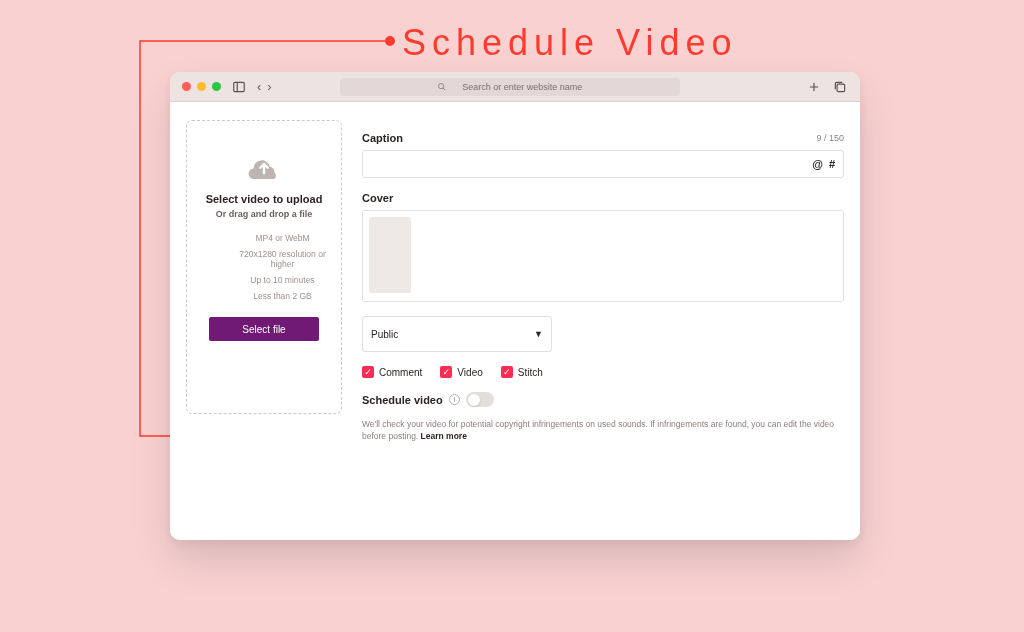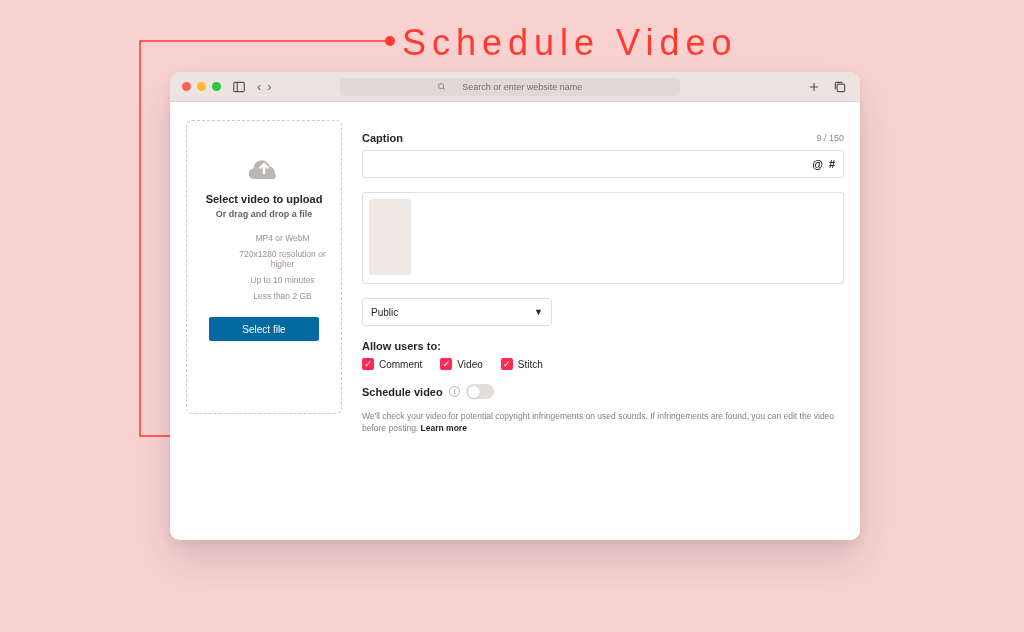--- a/index.html
+++ b/index.html
@@ -99,21 +99,21 @@
     color: #bdb5b1;
     margin-bottom: 12px;
   }
   .upload-title { font-size: 11px; font-weight: 700; color: #2b2422; margin-bottom: 4px; }
   .upload-sub { font-size: 9px; color: #6b615e; margin-bottom: 14px; font-weight: bold; }
   .upload-spec { font-size: 8.5px; color: #9c928e; margin-bottom: 6px; padding-left: 37px; }
   .select-file-btn {
     margin-top: 10px;
     width: 110px;
     height: 24px;
-    background: #0369a1;
+    background: #701a75;
     color: #fff;
     border: none;
     border-radius: 2px;
     font-size: 10px;
     font-weight: 500;
     cursor: pointer;
   }
   .form { flex: 1; font-size: 11px; color: #2b2422; margin-top: 12px; }
   .row-label { font-weight: 600; font-size: 11px; margin-bottom: 6px; display:flex; justify-content:space-between; align-items:center;}
   .counter { font-size: 9px; color: #888; font-weight:400;}
@@ -137,21 +137,21 @@
     padding: 6px;
     margin-bottom: 14px;
   }
   .cover-thumb {
     width: 42px; height: 76px;
     background: #efe9e6;
     border-radius: 2px;
   }
   .select-wrap {
     width: 190px;
-    height: 28px;
+    height: 36px;
     border: 1px solid #e4dedb;
     border-radius: 3px;
     display: flex;
     align-items: center;
     justify-content: space-between;
     padding: 0 8px;
     font-size: 10px;
     margin-bottom: 14px;
   }
   .caret { font-size: 9px; }
@@ -263,32 +263,32 @@
     <div class="form">
       <div class="row-label">
         <span>Caption</span>
         <span class="counter">9 / 150</span>
       </div>
       <div class="caption-box">
         <span>@</span>
         <span>#</span>
       </div>
 
+      <div class="row-label">
+          <span>Cover</span>
+        </div>
       <div class="cover-box">
         <div class="cover-thumb"></div>
       </div>
 
       <div class="select-wrap">
         <span>Public</span>
         <span class="caret">▼</span>
       </div>
 
-      <div class="row-label">
-          <span>Allow users to:</span>
-        </div>
       <div class="allow-row">
         <label class="chk">
           <span class="chk-box">✓</span>
           <span>Comment</span>
         </label>
         <label class="chk">
           <span class="chk-box">✓</span>
           <span>Video</span>
         </label>
         <label class="chk">

